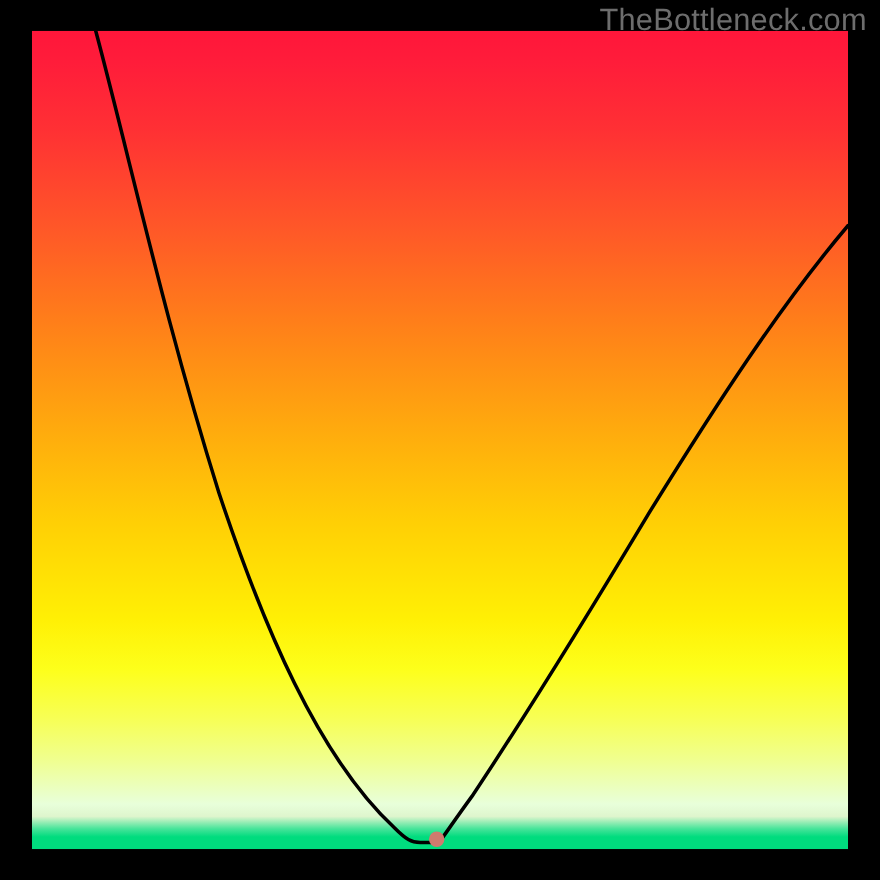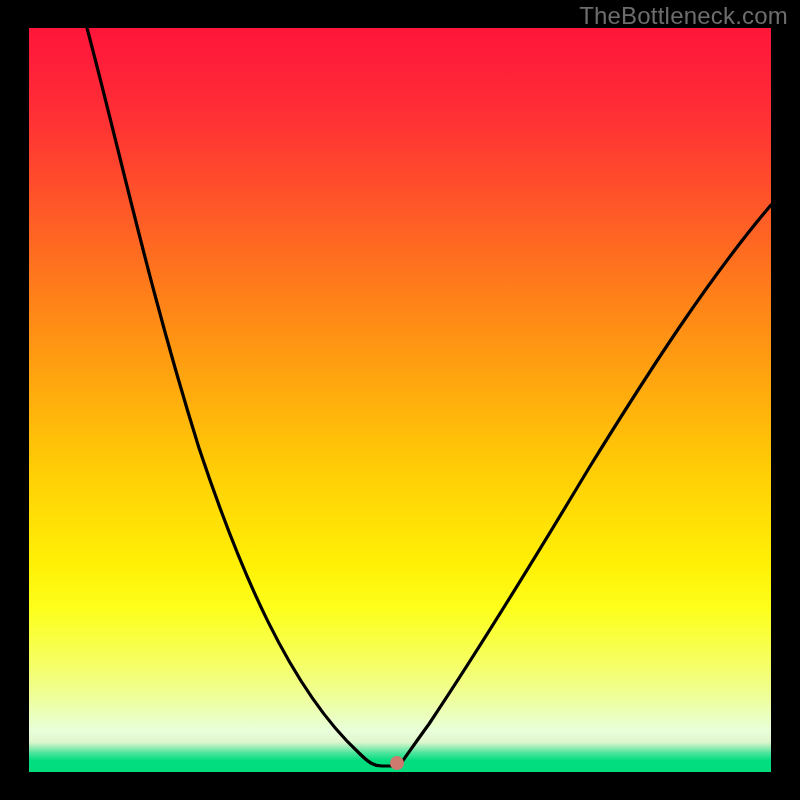--- a/index.html
+++ b/index.html
@@ -15,21 +15,21 @@
     position: relative;
     width: 800px;
     height: 800px;
     background: #000;
   }
   .watermark {
     position: absolute;
     top: 2px;
     right: 12px;
     color: #6d6d6d;
-    font-size: 24px;
+    font-size: 28px;
     font-weight: 400;
     letter-spacing: 0.2px;
     z-index: 5;
   }
   .plot-area {
     position: absolute;
     left: 29px;
     top: 28px;
     width: 742px;
     height: 744px;

